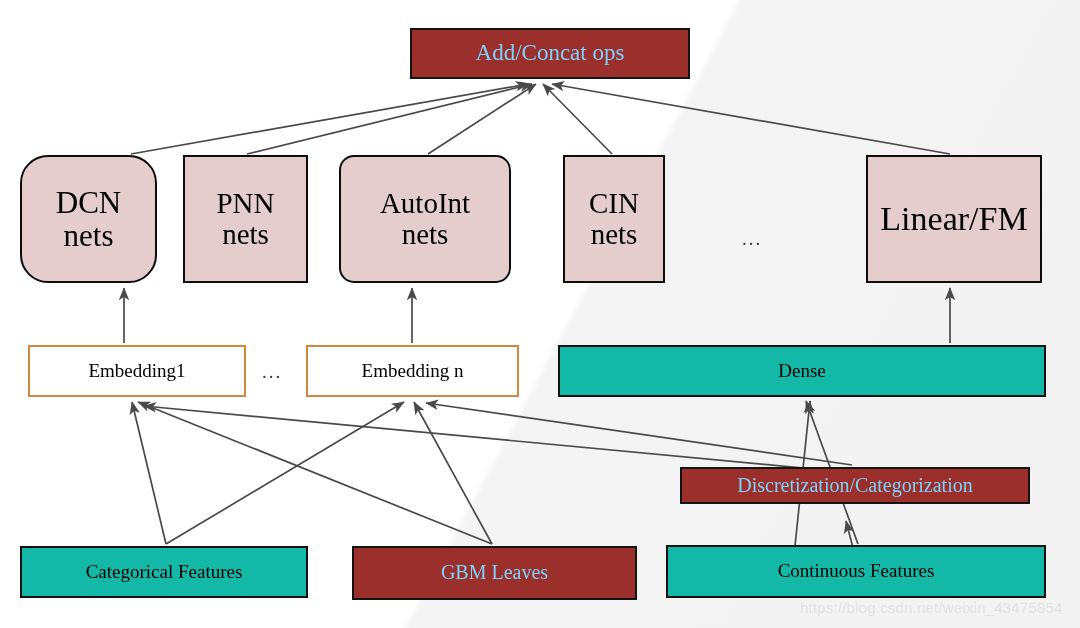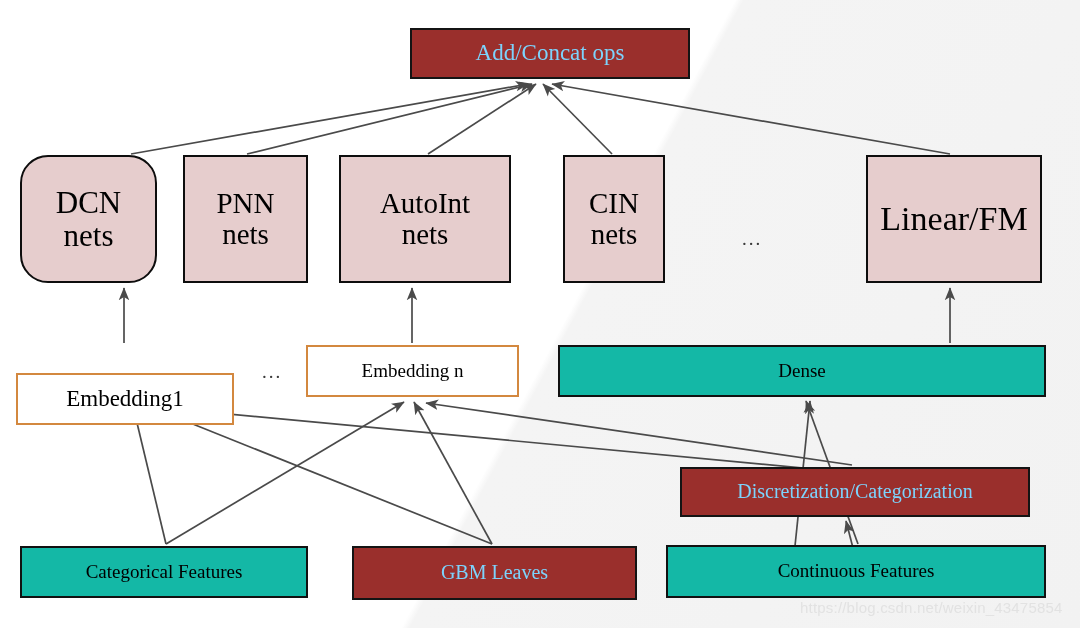--- a/index.html
+++ b/index.html
@@ -128,51 +128,51 @@
   <div class="node node-pink" style="left:20px; top:155px; width:137px; height:128px; font-size:31px;border-radius:28px;">
     <span>DCN
 nets</span>
   </div>
 
   <div class="node node-pink" style="left:183px; top:155px; width:125px; height:128px; font-size:29px;">
     <span>PNN
 nets</span>
   </div>
 
-  <div class="node node-pink" style="left:339px; top:155px; width:172px; height:128px; font-size:29px;">
+  <div class="node node-pink" style="left:339px; top:155px; width:172px; height:128px; font-size:29px;border-radius:15px;">
     <span>AutoInt
 nets</span>
   </div>
 
   <div class="node node-pink" style="left:563px; top:155px; width:102px; height:128px; font-size:29px;">
     <span>CIN
 nets</span>
   </div>
 
   <div class="node node-pink" style="left:866px; top:155px; width:176px; height:128px; font-size:34px;">
     <span>Linear/FM</span>
   </div>
 
   <div class="ellipsis" style="left:742px; top:228px;">...</div>
 
-  <div class="node node-orange" style="left:16px; top:345px; width:218px; height:52px; font-size:23px;margin-top:28px;">
+  <div class="node node-orange" style="left:28px; top:345px; width:218px; height:52px; font-size:19px;">
     <span>Embedding1</span>
   </div>
 
   <div class="ellipsis" style="left:262px; top:361px;">...</div>
 
   <div class="node node-orange" style="left:306px; top:345px; width:213px; height:52px; font-size:19px;">
     <span>Embedding n</span>
   </div>
 
   <div class="node node-white" style="left:558px; top:345px; width:488px; height:52px; font-size:19px;">
     <span>Dense</span>
   </div>
 
-  <div class="node node-dark" style="left:680px; top:467px; width:350px; height:50px; font-size:20px;">
+  <div class="node node-dark" style="left:680px; top:467px; width:350px; height:37px; font-size:20px;">
     <span>Discretization/Categorization</span>
   </div>
 
   <div class="node node-white" style="left:20px; top:546px; width:288px; height:52px; font-size:19px;">
     <span>Categorical Features</span>
   </div>
 
   <div class="node node-dark" style="left:352px; top:546px; width:285px; height:54px; font-size:20px;">
     <span>GBM Leaves</span>
   </div>

